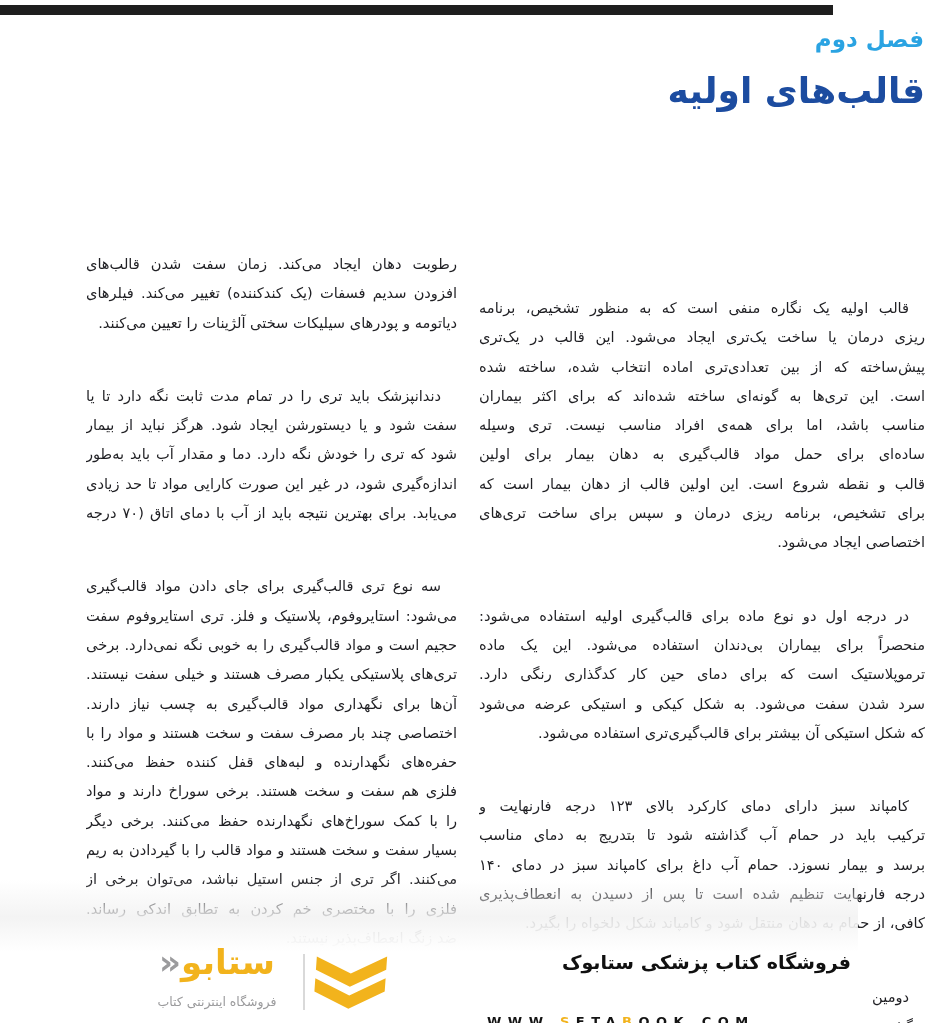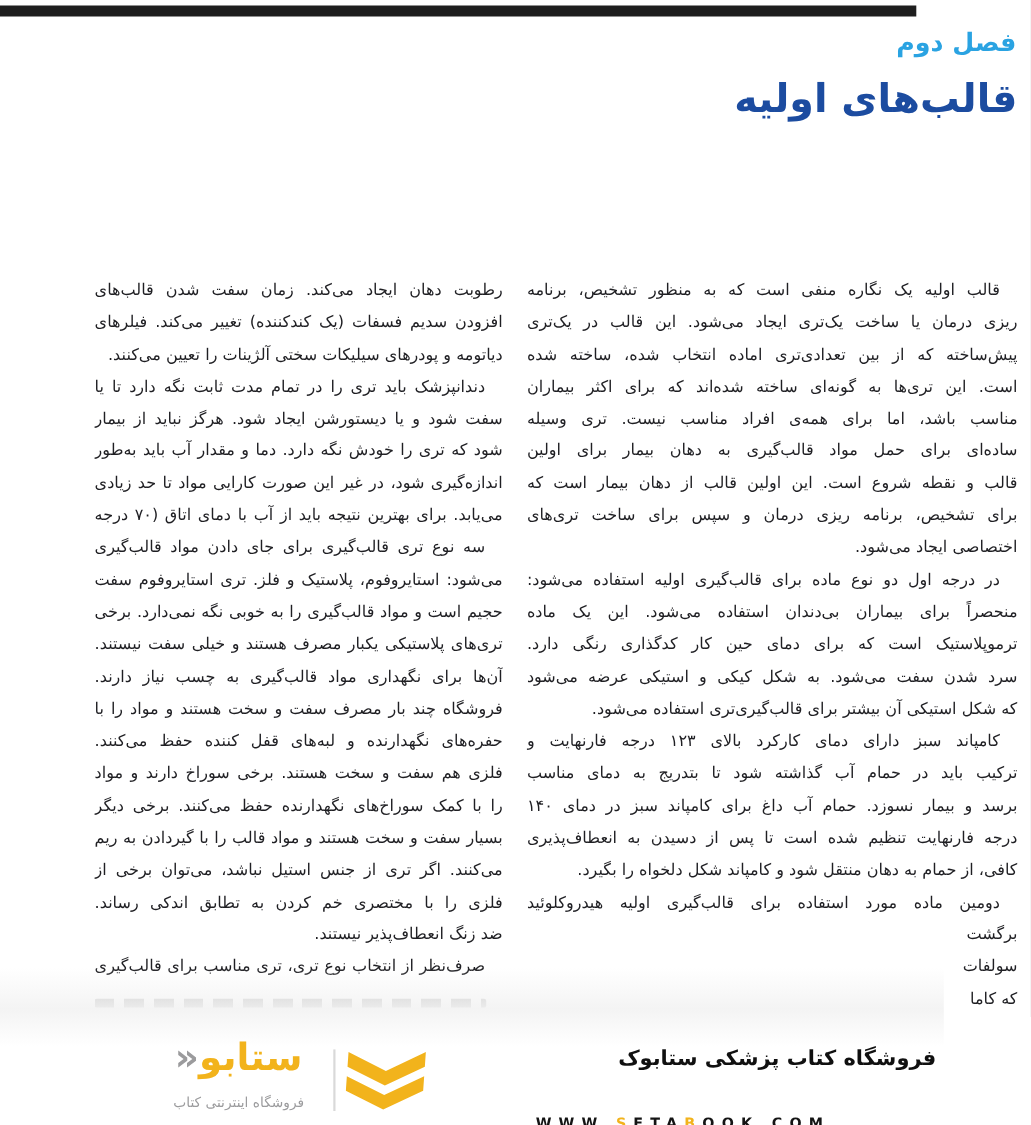--- a/index.html
+++ b/index.html
@@ -17,21 +17,21 @@
     color:#1c4ca0;direction:rtl;letter-spacing:-0.5px;
   }
   .col{position:absolute;top:249px;z-index:1;color:#1f1f23;}
   .col-right{left:479px;width:446px;}
   .col-left{left:86px;width:371px;}
   .line{
     direction:rtl;font-size:14.6px;line-height:29.3px;height:29.3px;
     overflow:hidden;text-align:right;
   }
   .line.j{text-align:justify;text-align-last:justify;}
-  .line.ind{padding-right:16px;}
+  .line.ind{padding-right:16px;margin-top:44px;}
   .smudge{
     width:96%;height:8px;margin-top:14px;opacity:.35;border-radius:2px;
     background:repeating-linear-gradient(90deg,#555 0 18px,transparent 18px 27px);
   }
   .footer-overlay{
     position:absolute;left:0;top:880px;width:858px;height:143px;z-index:2;
     background:linear-gradient(180deg,rgba(242,242,242,0) 0%,rgba(242,242,242,0.88) 26%,#ffffff 50%);
   }
   .store-name{
     position:absolute;right:86px;top:951px;z-index:3;direction:rtl;
@@ -99,21 +99,21 @@
       <div class="line j ind">دندانپزشک باید تری را در تمام مدت ثابت نگه دارد تا یا آلژینات</div>
       <div class="line j">سفت شود و یا دیستورشن ایجاد شود. هرگز نباید از بیمار خواسته</div>
       <div class="line j">شود که تری را خودش نگه دارد. دما و مقدار آب باید به‌طور دقیق</div>
       <div class="line j">اندازه‌گیری شود، در غیر این صورت کارایی مواد تا حد زیادی کاهش</div>
       <div class="line j">می‌یابد. برای بهترین نتیجه باید از آب با دمای اتاق (۷۰ درجه</div>
       <div class="line j ind">سه نوع تری قالب‌گیری برای جای دادن مواد قالب‌گیری استفاده</div>
       <div class="line j">می‌شود: استایروفوم، پلاستیک و فلز. تری استایروفوم سفت نیست،</div>
       <div class="line j">حجیم است و مواد قالب‌گیری را به خوبی نگه نمی‌دارد. برخی از</div>
       <div class="line j">تری‌های پلاستیکی یکبار مصرف هستند و خیلی سفت نیستند.</div>
       <div class="line j">آن‌ها برای نگهداری مواد قالب‌گیری به چسب نیاز دارند. تری‌های</div>
-      <div class="line j">فروشگاه چند بار مصرف سفت و سخت هستند و مواد را با</div>
+      <div class="line j">اختصاصی چند بار مصرف سفت و سخت هستند و مواد را با</div>
       <div class="line j">حفره‌های نگهدارنده و لبه‌های قفل کننده حفظ می‌کنند. تری‌های</div>
       <div class="line j">فلزی هم سفت و سخت هستند. برخی سوراخ دارند و مواد قالب‌گیری</div>
       <div class="line j">را با کمک سوراخ‌های نگهدارنده حفظ می‌کنند. برخی دیگر جامد و</div>
       <div class="line j">بسیار سفت و سخت هستند و مواد قالب را با گیردادن به ریم حفظ</div>
       <div class="line j">می‌کنند. اگر تری از جنس استیل نباشد، می‌توان برخی از تری‌های</div>
       <div class="line j">فلزی را با مختصری خم کردن به تطابق اندکی رساند. تری‌های استیل</div>
       <div class="line">ضد زنگ انعطاف‌پذیر نیستند.</div>
       <div class="line j ind">صرف‌نظر از انتخاب نوع تری، تری مناسب برای قالب‌گیری اولیه</div>
       <div class="smudge"></div>
     </div>

